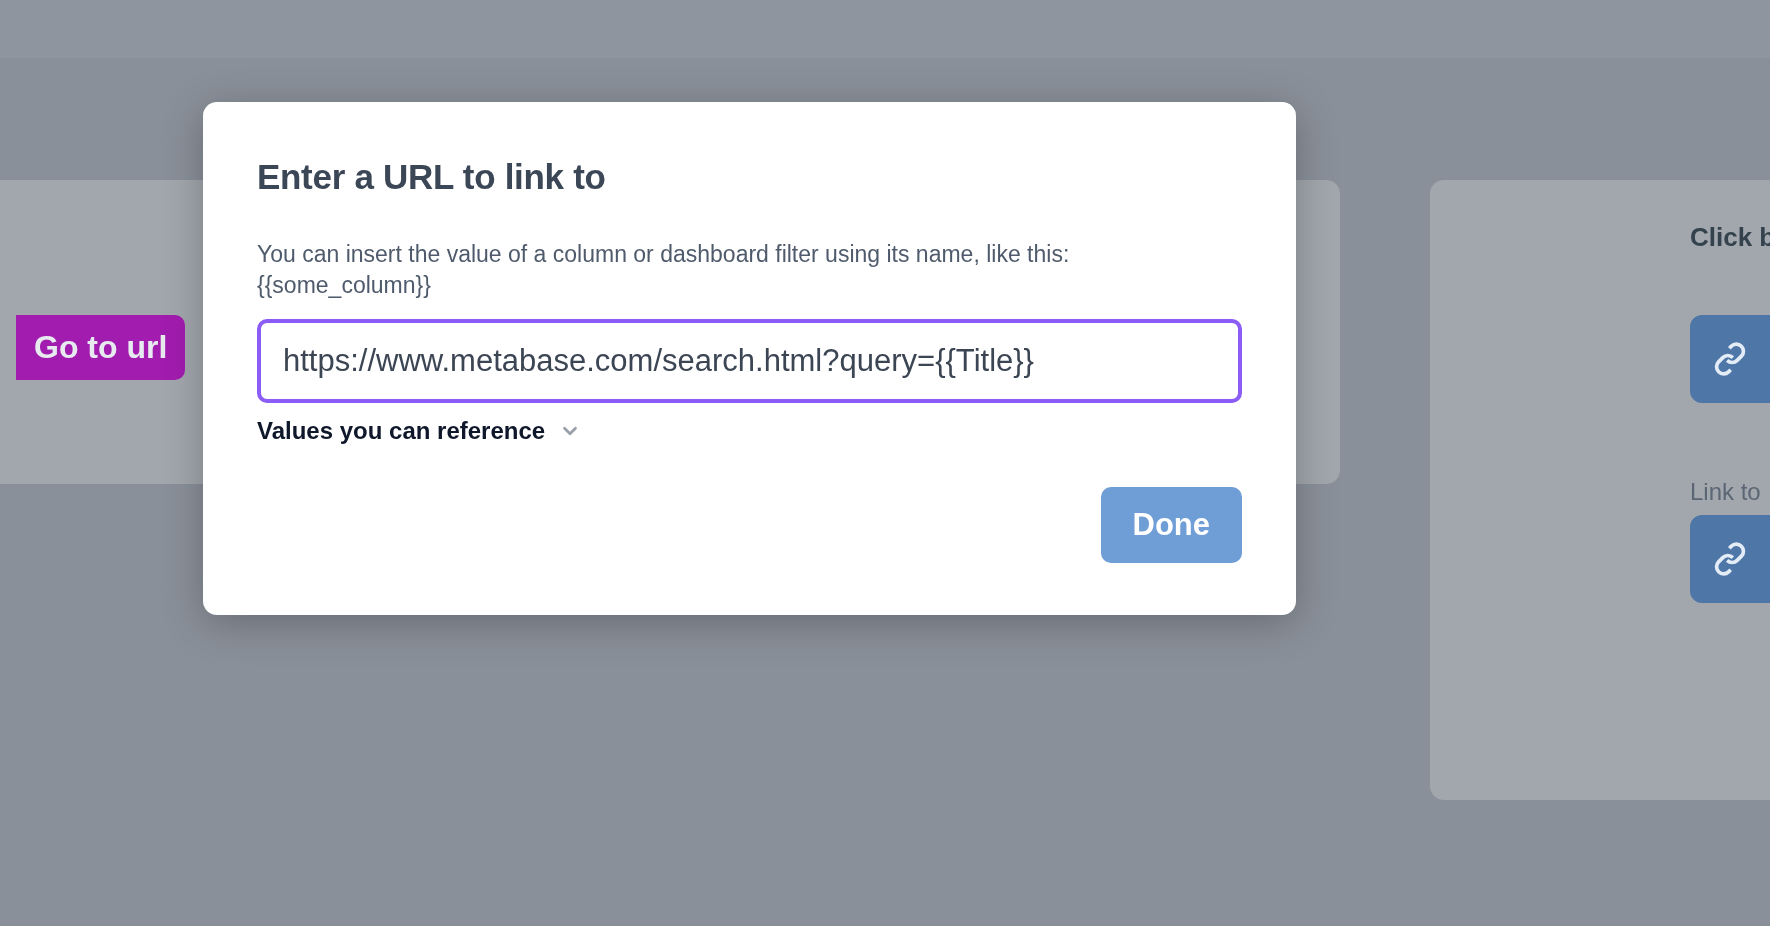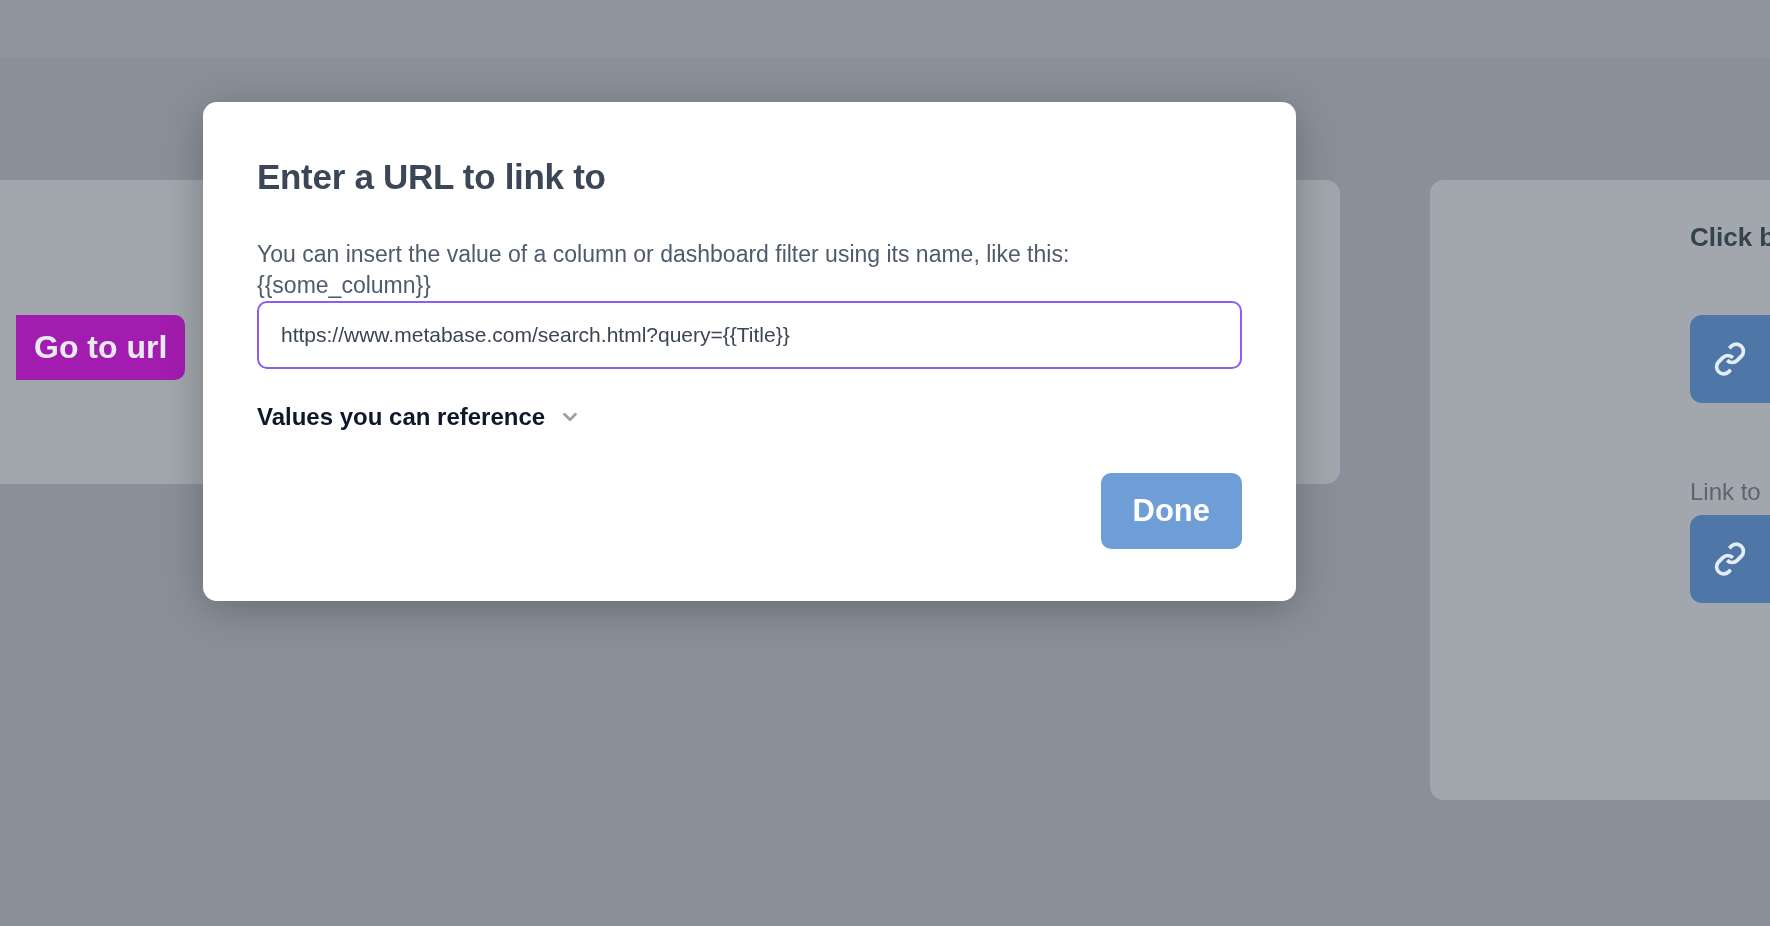--- a/index.html
+++ b/index.html
@@ -115,31 +115,32 @@
       font-size: 35px;
       font-weight: 700;
       color: #3b4656;
       margin-bottom: 42px;
       letter-spacing: -0.3px;
     }
     .modal-description {
       font-size: 23px;
       color: #4f5b6c;
       line-height: 1.35;
+      margin-bottom: 18px;
     }
     .url-input {
       width: 100%;
-      border: 2px solid #8b5cf6;
+      border: 4px solid #8b5cf6;
       border-radius: 10px;
       padding: 20px 22px;
-      font-size: 21px;
+      font-size: 31px;
       color: #3c4554;
       outline: none;
       font-family: inherit;
-      margin-bottom: 34px;
+      margin-bottom: 14px;
     }
     .values-ref {
       display: inline-flex;
       align-items: center;
       gap: 14px;
       font-size: 24px;
       font-weight: 600;
       color: #0f172a;
       cursor: pointer;
       user-select: none;

